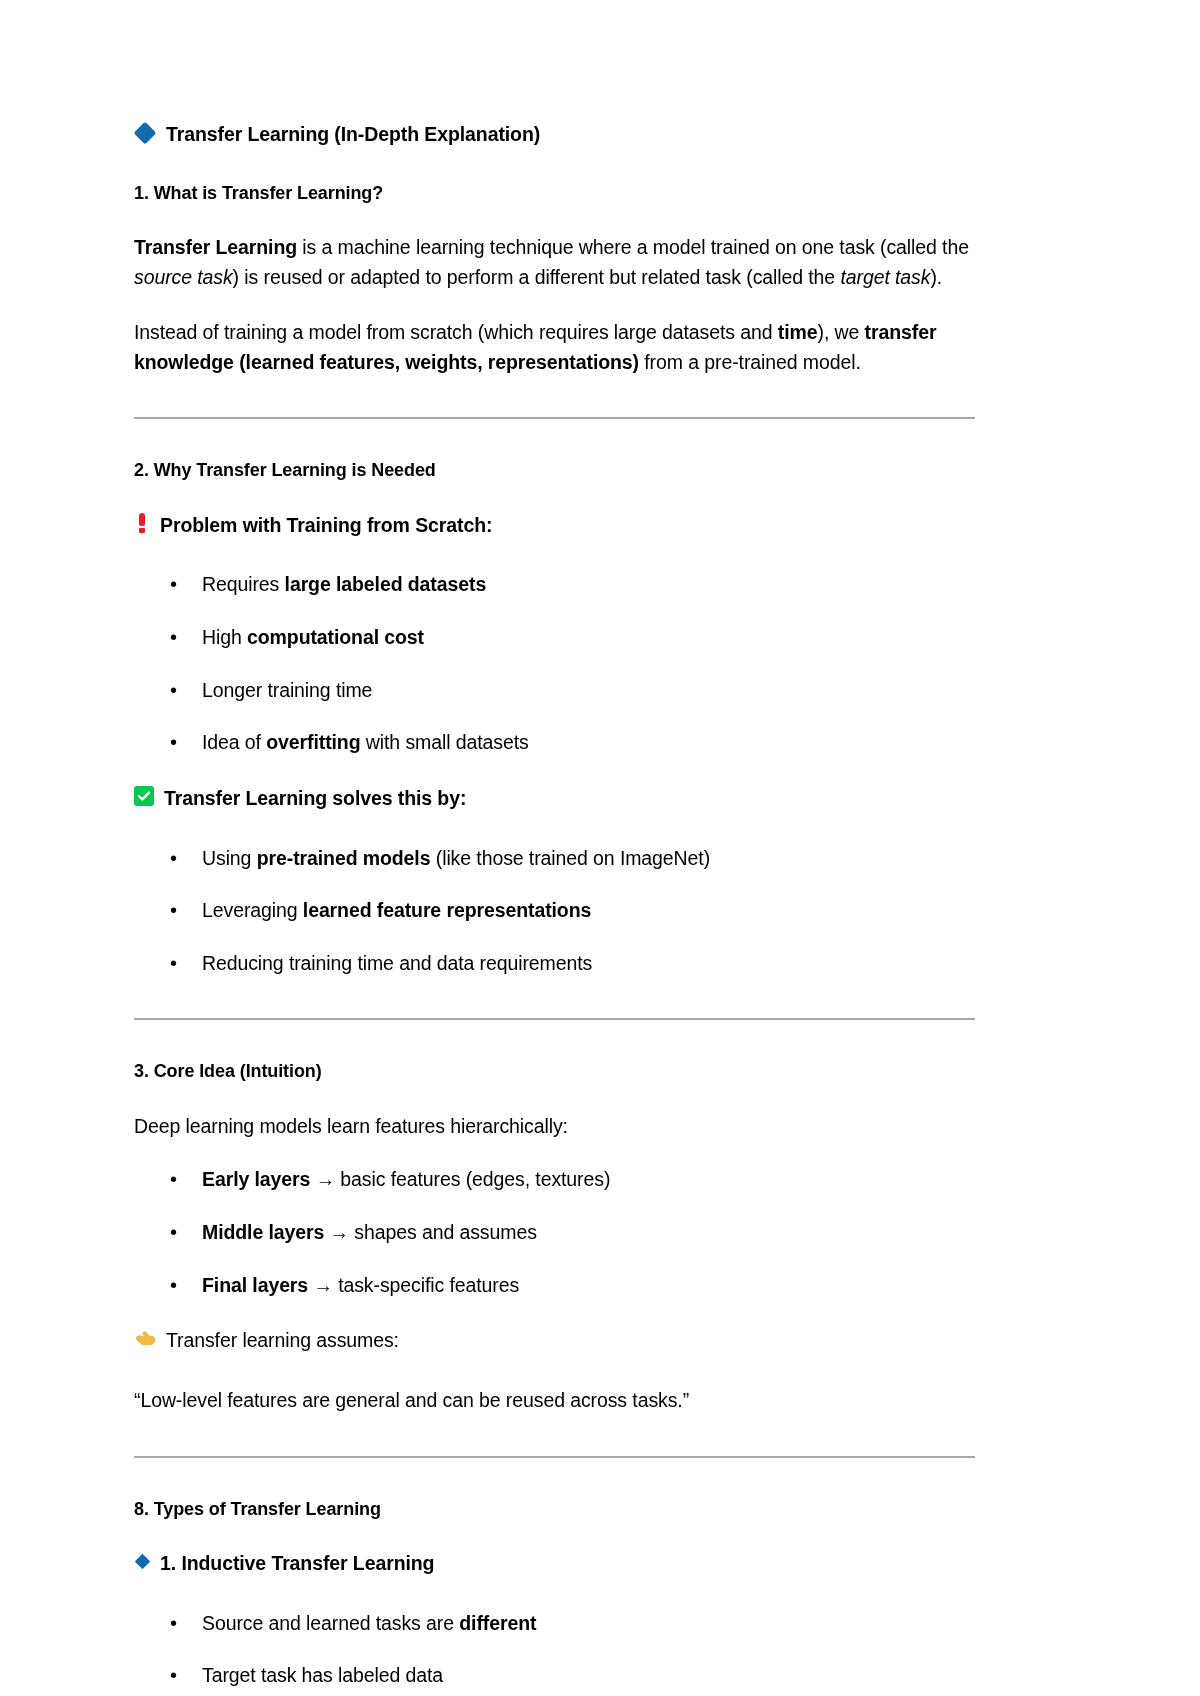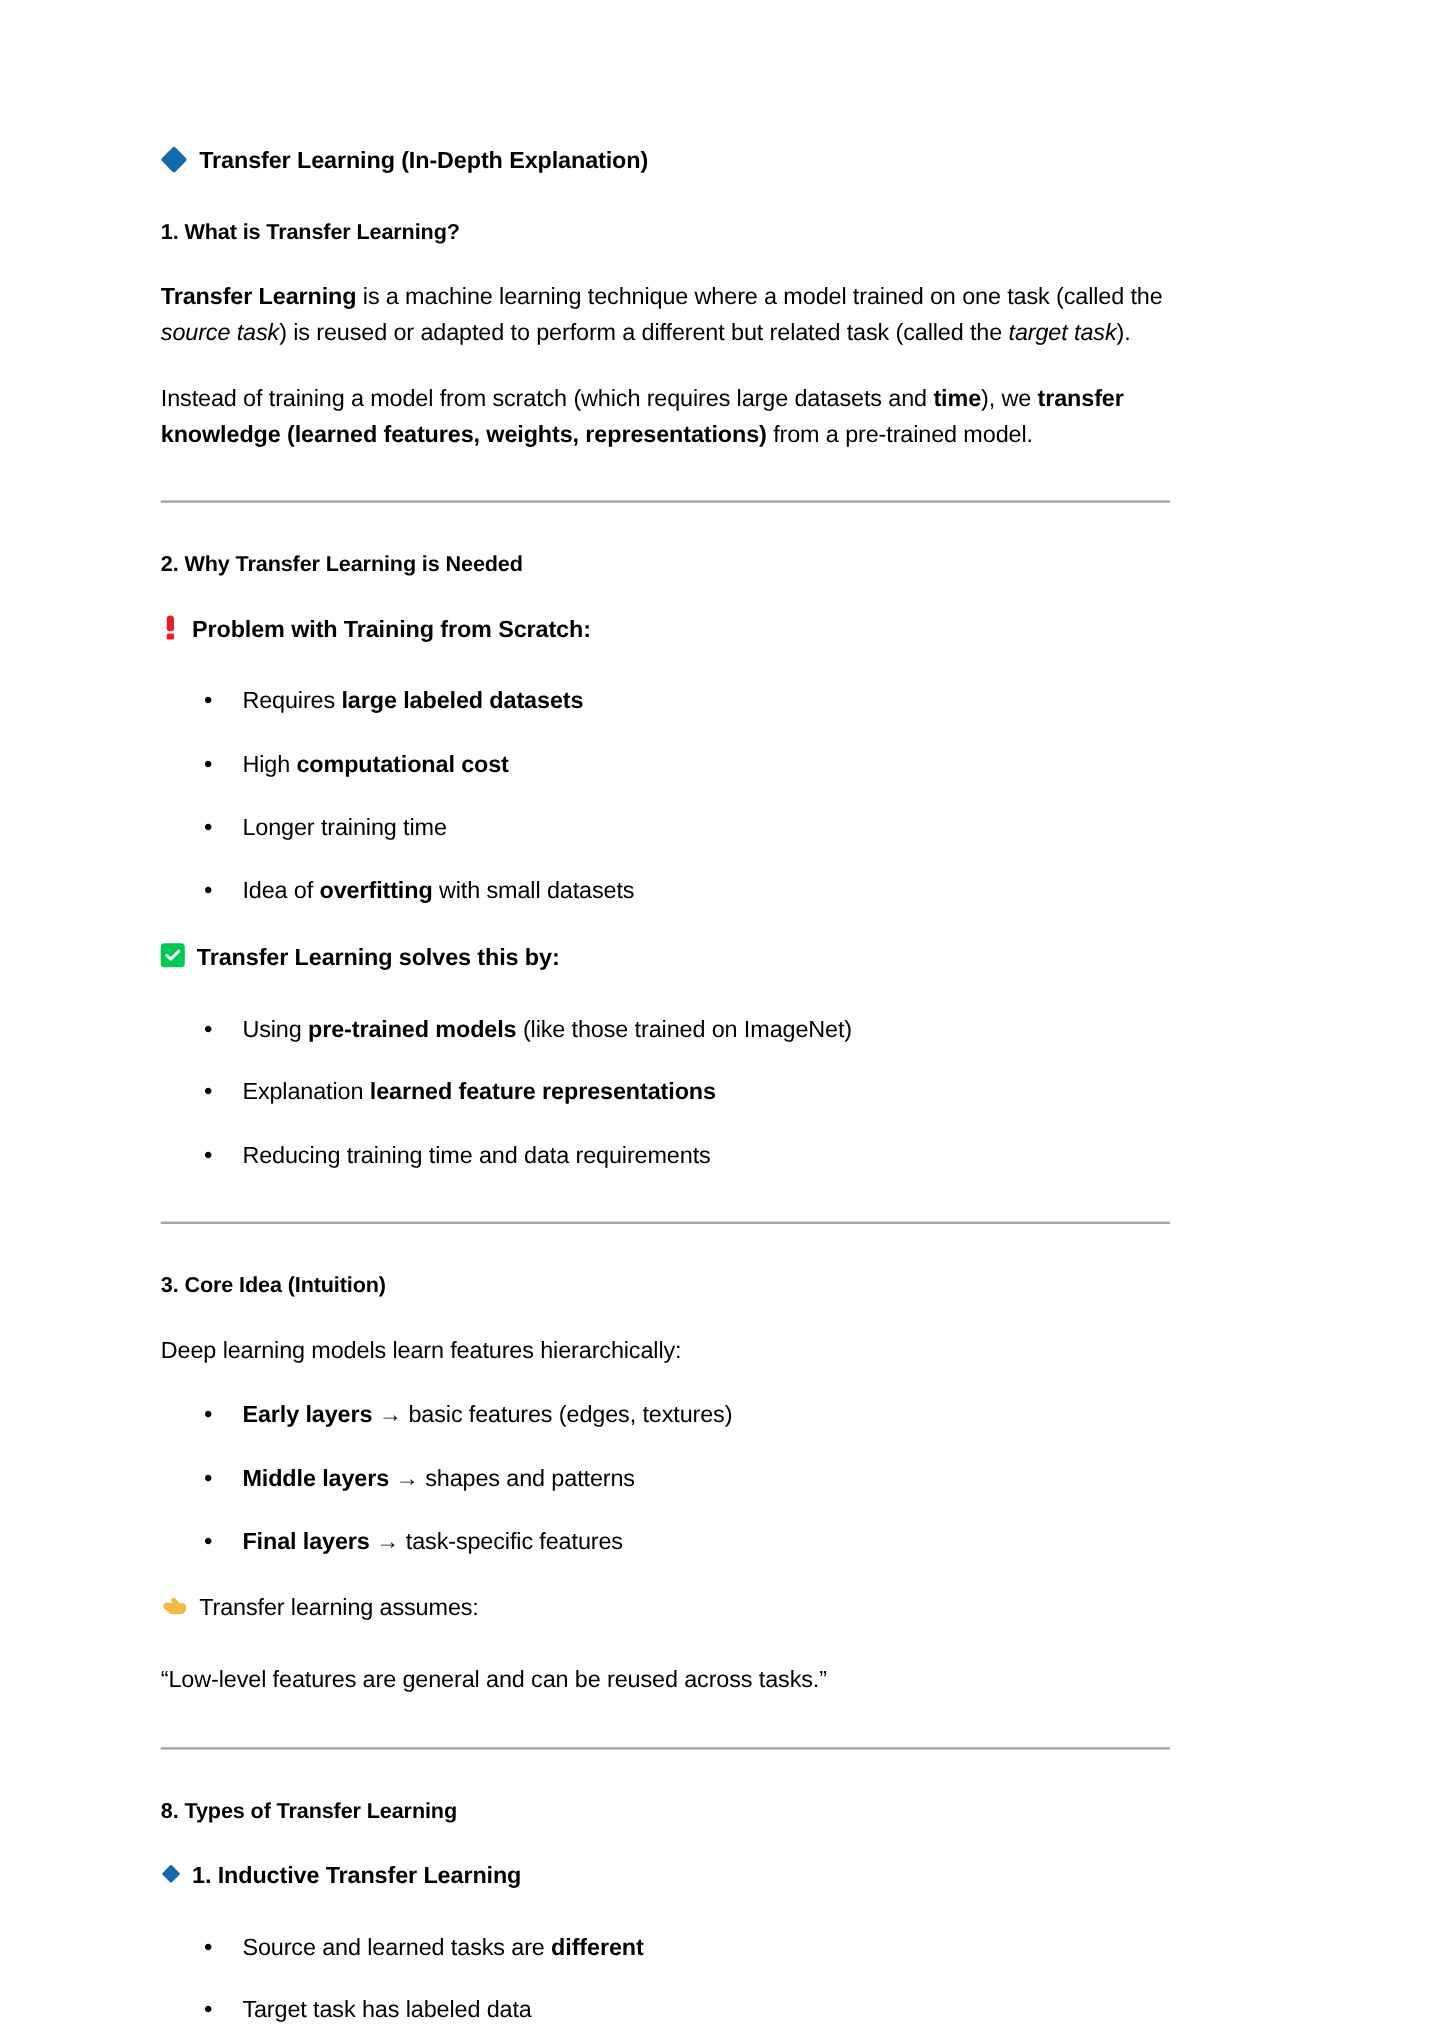--- a/index.html
+++ b/index.html
@@ -189,33 +189,33 @@
       <span class="emoji ico-check">
         <svg width="16" height="16" viewBox="0 0 16 16" aria-hidden="true">
           <path d="M3 8.2 L6.3 11.4 L13 4.6" fill="none" stroke="#ffffff" stroke-width="2.4" stroke-linecap="round" stroke-linejoin="round"></path>
         </svg>
       </span>
       <span class="emoji-text"><b>Transfer Learning</b><span> solves this by:</span></span>
     </div>
 
     <ul class="bul">
       <li><span>Using </span><b>pre-trained models</b><span> (like those trained on ImageNet)</span></li>
-      <li><span>Explanation </span><b>learned feature representations</b><span></span></li>
+      <li><span>Leveraging </span><b>learned feature representations</b><span></span></li>
       <li><span>Reducing training time and data requirements</span><b></b><span></span></li>
     </ul>
 
     <hr class="rule">
 
     <h2 class="sec">3. Core Idea (Intuition)</h2>
 
     <p class="para tight">Deep learning models learn features hierarchically:</p>
 
     <ul class="bul">
       <li><b>Early layers</b><span class="arrow"> → </span><span>basic features (edges, textures)</span></li>
-      <li><b>Middle layers</b><span class="arrow"> → </span><span>shapes and patterns</span></li>
+      <li><b>Middle layers</b><span class="arrow"> → </span><span>shapes and assumes</span></li>
       <li><b>Final layers</b><span class="arrow"> → </span><span>task-specific features</span></li>
     </ul>
 
     <div class="emoji-line">
       <span class="emoji ico-point">
         <svg width="22" height="20" viewBox="0 0 22 20" aria-hidden="true">
           <path d="M2.5 9.2 C2.5 7.6 4.0 6.6 5.6 6.9 L11.2 7.8 L9.4 5.6 C8.6 4.6 9.0 3.2 10.2 2.9 C11.0 2.7 11.8 3.0 12.3 3.6 L15.6 7.4 L18.2 7.4 C19.6 7.4 20.6 8.4 20.6 9.8 L20.6 11.6 C20.6 13.8 18.8 15.6 16.6 15.6 L9.8 15.6 C8.4 15.6 7.2 15.0 6.4 13.9 L3.3 11.4 C2.8 11.0 2.5 10.2 2.5 9.2 Z" fill="#f5bb41" stroke="#e0a431" stroke-width="0.7" stroke-linejoin="round"></path>
         </svg>
       </span>
       <span>Transfer learning assumes:</span>

